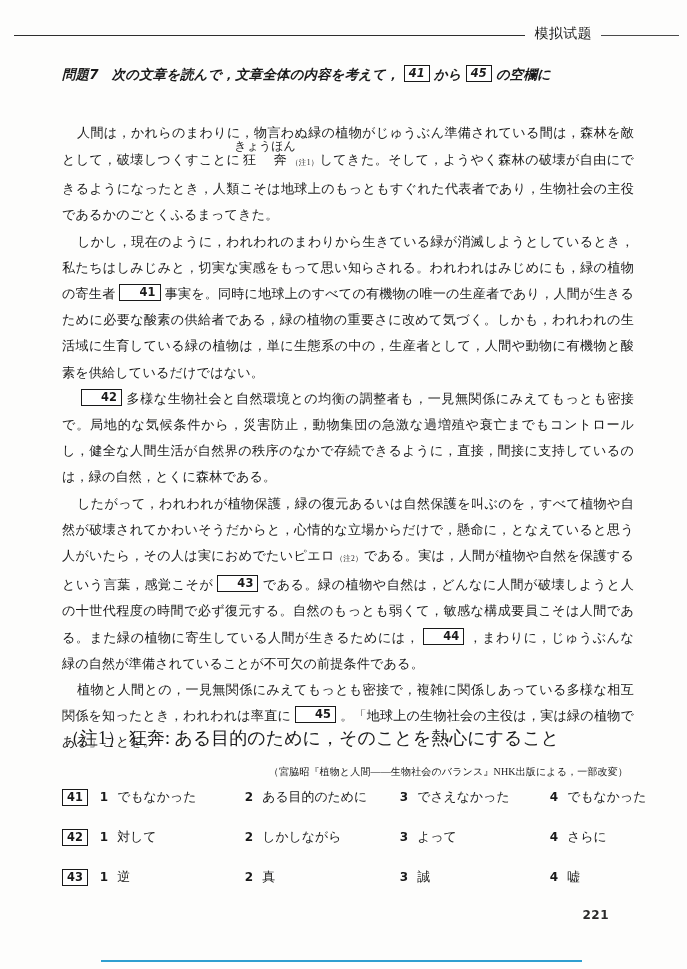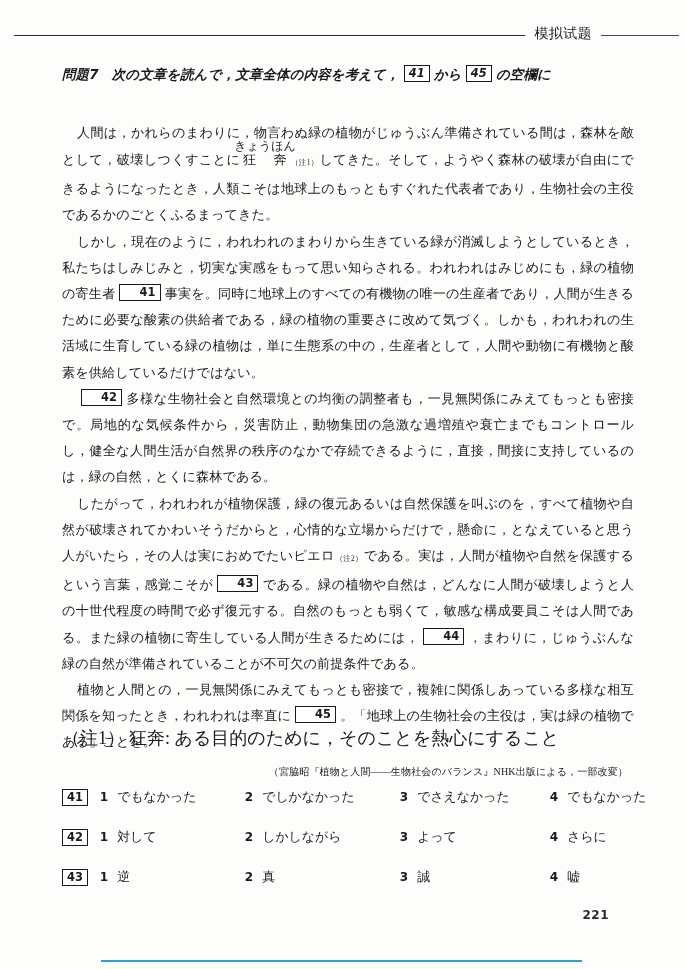--- a/index.html
+++ b/index.html
@@ -241,21 +241,21 @@
   <div class="note-row">
     <span class="note-label">（注1）</span><span>狂奔: ある目的のために，そのことを熱心にすること</span>
   </div>
 </div>
 
 <div class="answers">
 
   <div class="ans-row">
     <span class="ans-box">41</span>
     <span class="opt w0"><span class="opt-num">1</span><span>でもなかった</span></span>
-    <span class="opt w1"><span class="opt-num">2</span><span>でしかなかった</span></span>
+    <span class="opt w1"><span class="opt-num">2</span><span>ある目的のために</span></span>
     <span class="opt w2"><span class="opt-num">3</span><span>でさえなかった</span></span>
     <span class="opt w3"><span class="opt-num">4</span><span>でもなかった</span></span>
   </div>
 
   <div class="ans-row">
     <span class="ans-box">42</span>
     <span class="opt w0"><span class="opt-num">1</span><span>対して</span></span>
     <span class="opt w1"><span class="opt-num">2</span><span>しかしながら</span></span>
     <span class="opt w2"><span class="opt-num">3</span><span>よって</span></span>
     <span class="opt w3"><span class="opt-num">4</span><span>さらに</span></span>

